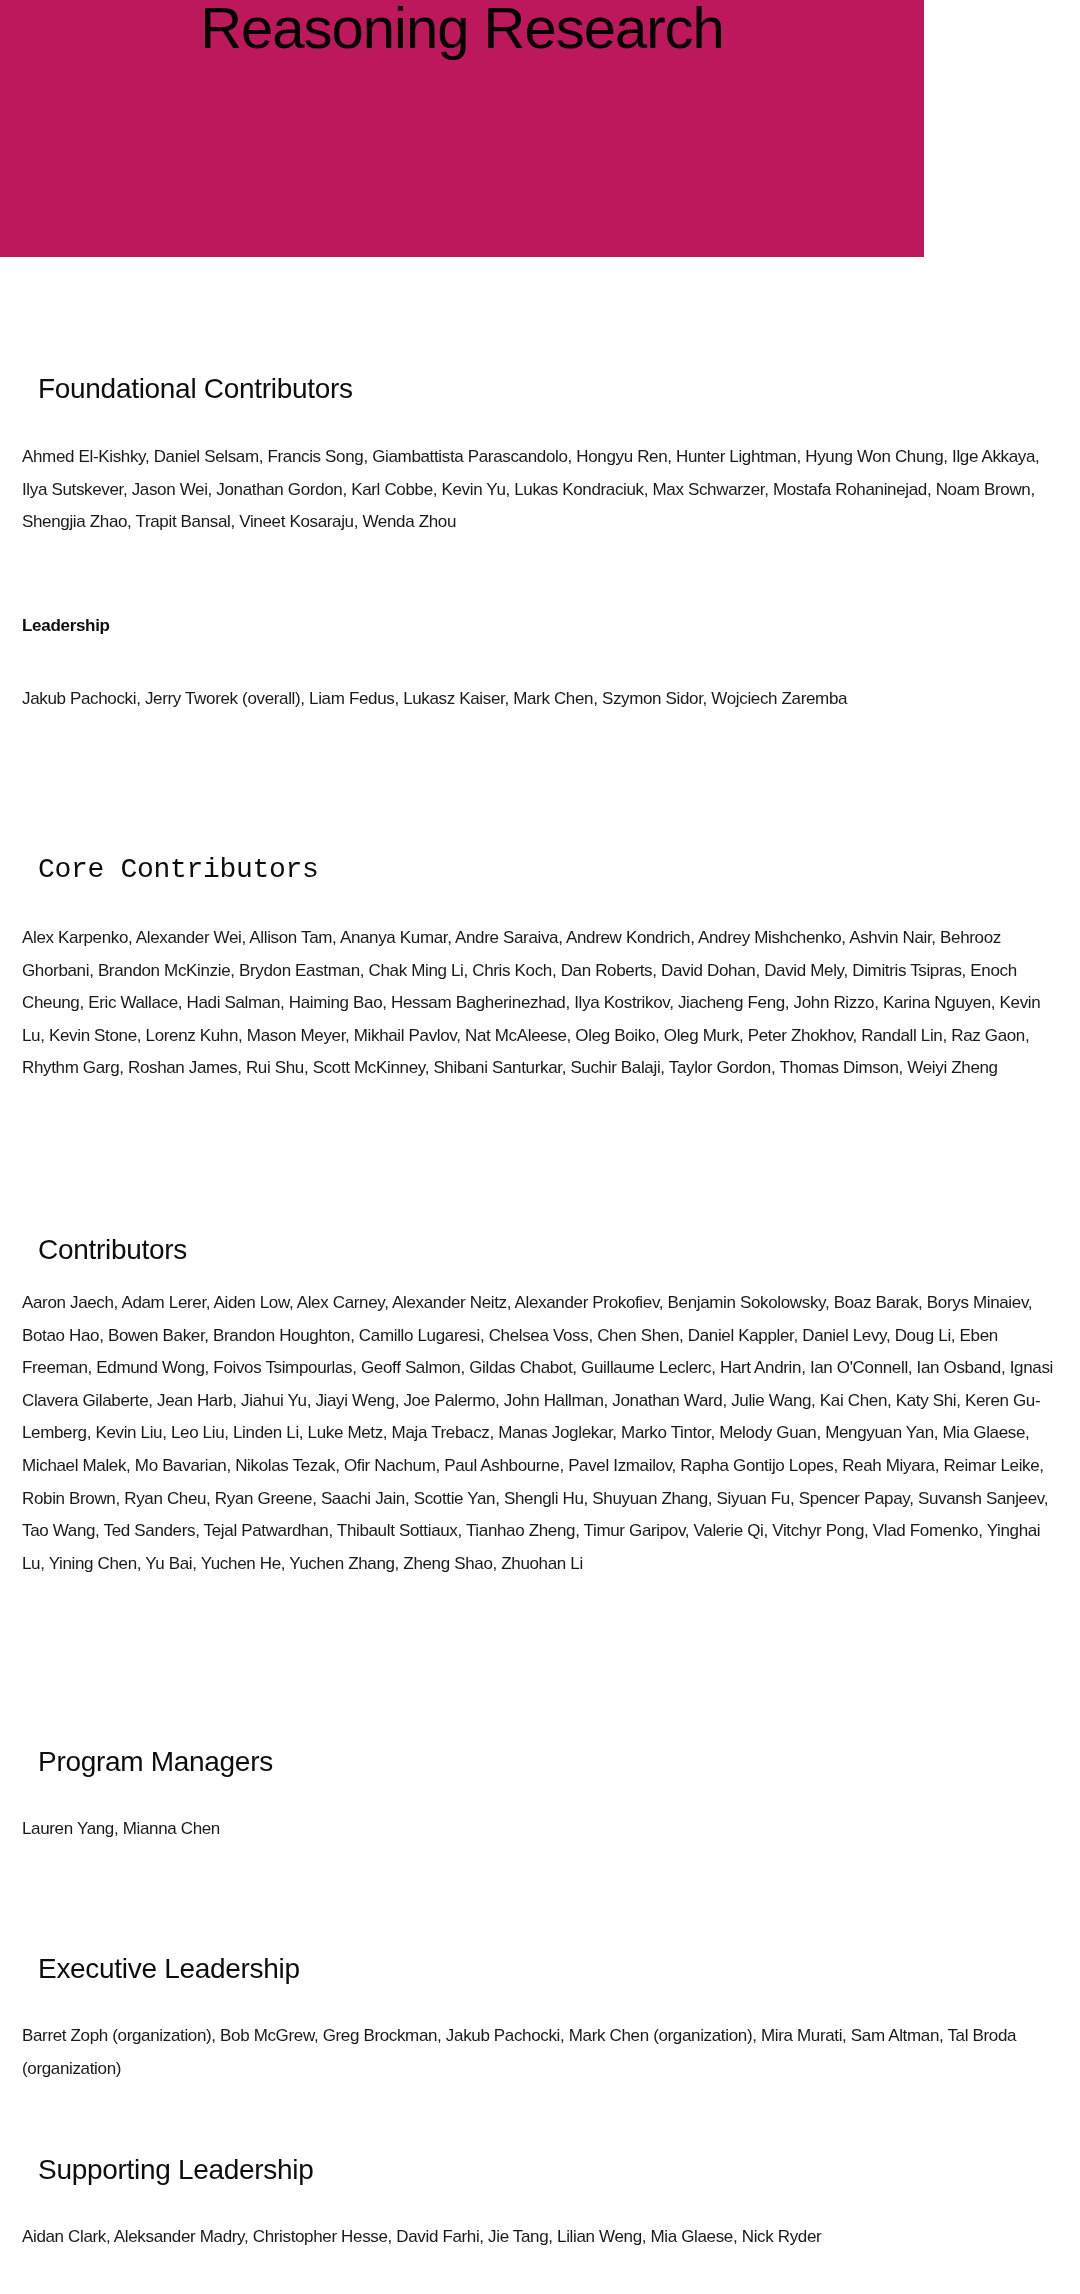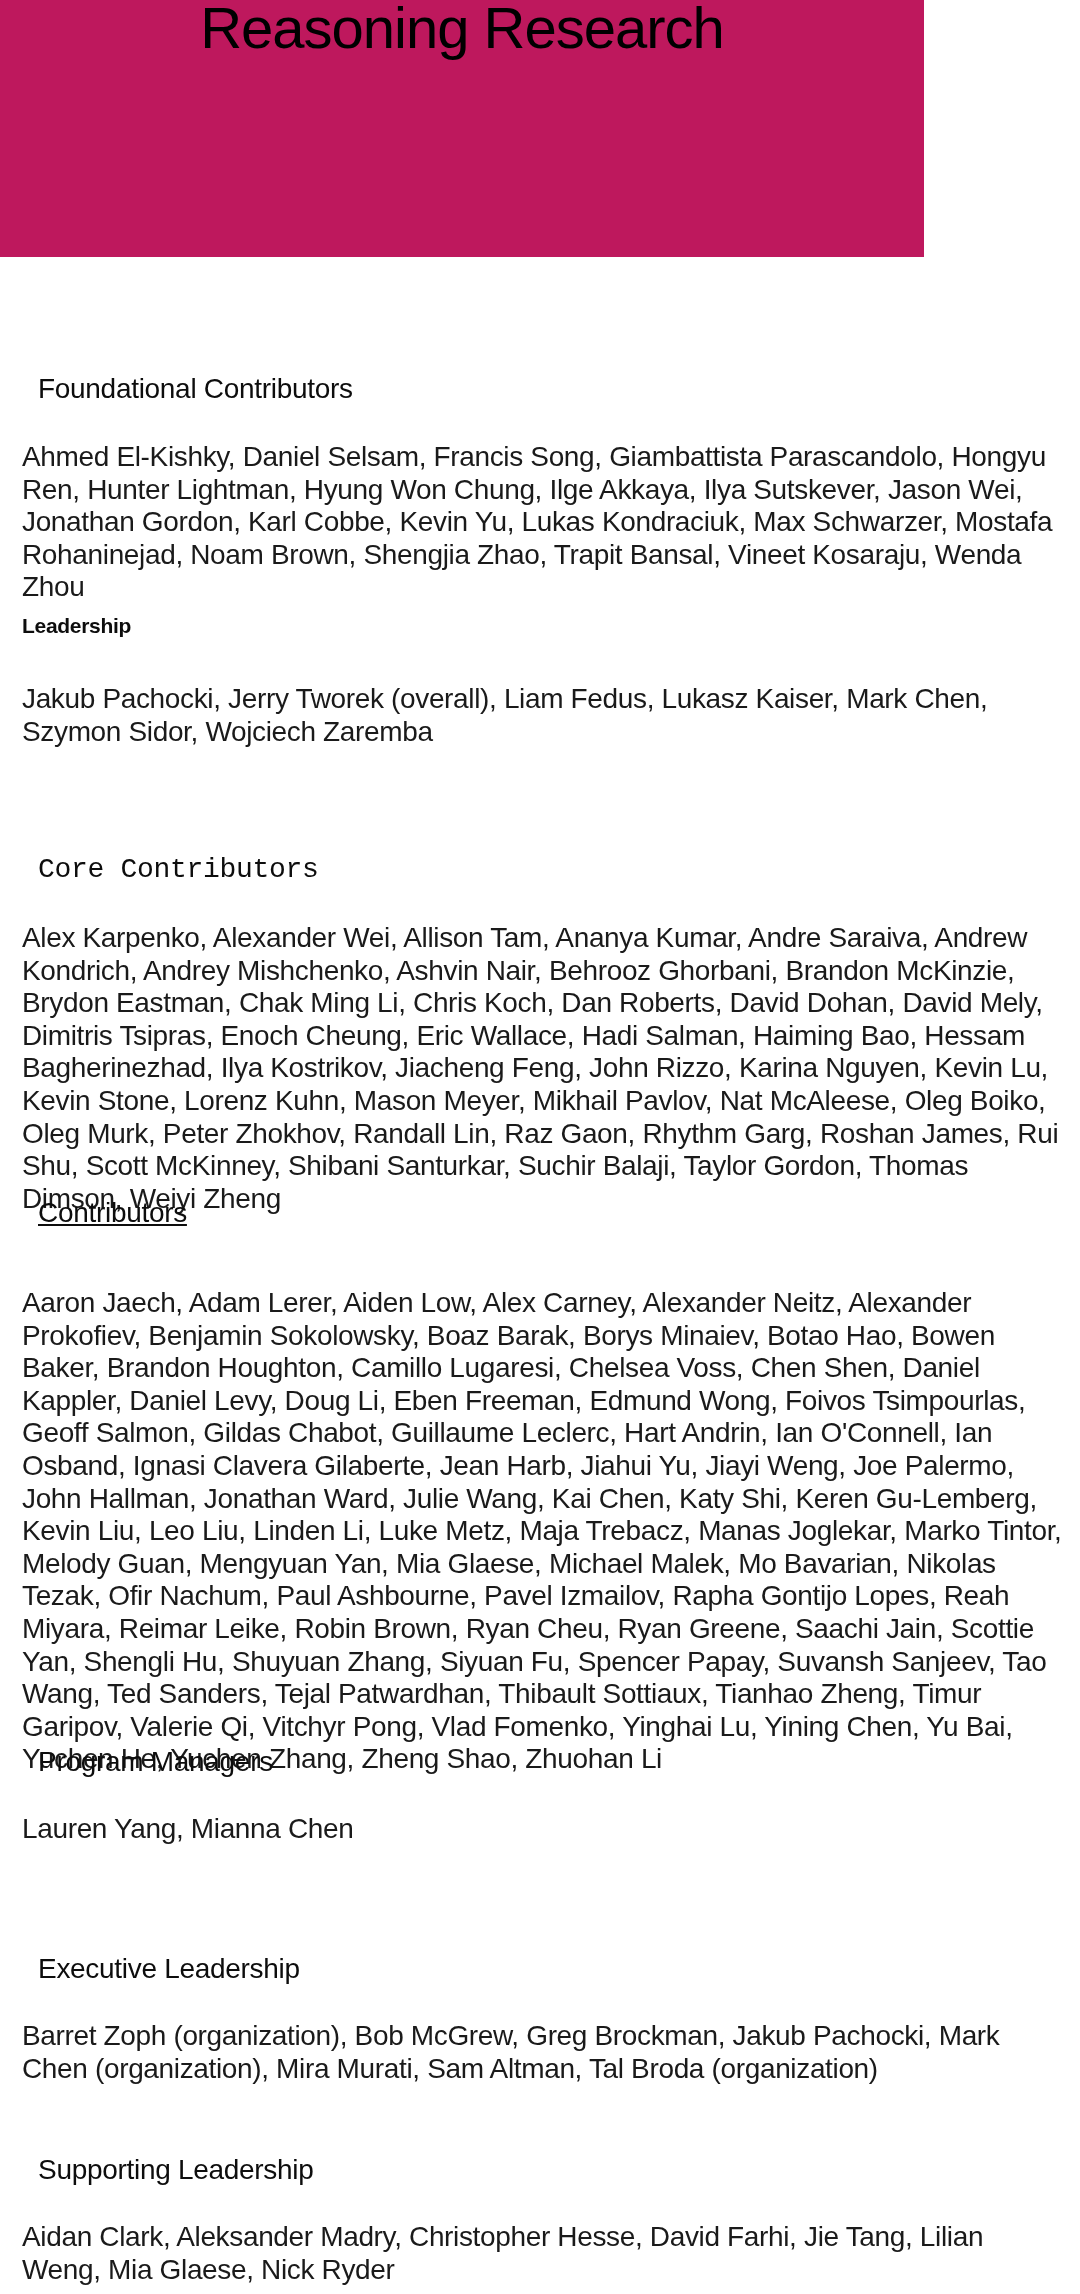--- a/index.html
+++ b/index.html
@@ -44,32 +44,32 @@
       font-weight: 400;
       line-height: 36px;
       color: #0d0d0d;
       letter-spacing: -0.3px;
       white-space: nowrap;
     }
     .sub-heading {
       position: absolute;
       left: 0;
       margin: 0;
-      font-size: 21px;
+      font-size: 17px;
       font-weight: 700;
       line-height: 30px;
       color: #0d0d0d;
       letter-spacing: -0.3px;
     }
     .names {
       position: absolute;
       left: 0;
       width: 1040px;
       margin: 0;
-      font-size: 28px;
+      font-size: 17px;
       line-height: 32.6px;
       color: #1a1a1a;
       letter-spacing: -0.35px;
     }
   </style>
 </head>
 <body>
 
 <header class="hero">
   <h1 class="hero-title">Reasoning Research</h1>
@@ -86,21 +86,21 @@
     <h3 class="sub-heading" style="top:611px;">Leadership</h3>
     <p class="names" style="top:683px;">Jakub Pachocki, Jerry Tworek (overall), Liam Fedus, Lukasz Kaiser, Mark Chen, Szymon Sidor, Wojciech Zaremba</p>
   </section>
 
   <section>
     <h2 class="section-heading" style="top:836px;font-family:Liberation Mono, monospace;">Core Contributors</h2>
     <p class="names" style="top:922px;">Alex Karpenko, Alexander Wei, Allison Tam, Ananya Kumar, Andre Saraiva, Andrew Kondrich, Andrey Mishchenko, Ashvin Nair, Behrooz Ghorbani, Brandon McKinzie, Brydon Eastman, Chak Ming Li, Chris Koch, Dan Roberts, David Dohan, David Mely, Dimitris Tsipras, Enoch Cheung, Eric Wallace, Hadi Salman, Haiming Bao, Hessam Bagherinezhad, Ilya Kostrikov, Jiacheng Feng, John Rizzo, Karina Nguyen, Kevin Lu, Kevin Stone, Lorenz Kuhn, Mason Meyer, Mikhail Pavlov, Nat McAleese, Oleg Boiko, Oleg Murk, Peter Zhokhov, Randall Lin, Raz Gaon, Rhythm Garg, Roshan James, Rui Shu, Scott McKinney, Shibani Santurkar, Suchir Balaji, Taylor Gordon, Thomas Dimson, Weiyi Zheng</p>
   </section>
 
   <section>
-    <h2 class="section-heading" style="top:1179px;text-decoration:underline;">Contributors</h2>
+    <h2 class="section-heading" style="top:1216px;">Contributors</h2>
     <p class="names" style="top:1287px;">Aaron Jaech, Adam Lerer, Aiden Low, Alex Carney, Alexander Neitz, Alexander Prokofiev, Benjamin Sokolowsky, Boaz Barak, Borys Minaiev, Botao Hao, Bowen Baker, Brandon Houghton, Camillo Lugaresi, Chelsea Voss, Chen Shen, Daniel Kappler, Daniel Levy, Doug Li, Eben Freeman, Edmund Wong, Foivos Tsimpourlas, Geoff Salmon, Gildas Chabot, Guillaume Leclerc, Hart Andrin, Ian O'Connell, Ian Osband, Ignasi Clavera Gilaberte, Jean Harb, Jiahui Yu, Jiayi Weng, Joe Palermo, John Hallman, Jonathan Ward, Julie Wang, Kai Chen, Katy Shi, Keren Gu-Lemberg, Kevin Liu, Leo Liu, Linden Li, Luke Metz, Maja Trebacz, Manas Joglekar, Marko Tintor, Melody Guan, Mengyuan Yan, Mia Glaese, Michael Malek, Mo Bavarian, Nikolas Tezak, Ofir Nachum, Paul Ashbourne, Pavel Izmailov, Rapha Gontijo Lopes, Reah Miyara, Reimar Leike, Robin Brown, Ryan Cheu, Ryan Greene, Saachi Jain, Scottie Yan, Shengli Hu, Shuyuan Zhang, Siyuan Fu, Spencer Papay, Suvansh Sanjeev, Tao Wang, Ted Sanders, Tejal Patwardhan, Thibault Sottiaux, Tianhao Zheng, Timur Garipov, Valerie Qi, Vitchyr Pong, Vlad Fomenko, Yinghai Lu, Yining Chen, Yu Bai, Yuchen He, Yuchen Zhang, Zheng Shao, Zhuohan Li</p>
   </section>
 
   <section>
     <h2 class="section-heading" style="top:1728px;">Program Managers</h2>
     <p class="names" style="top:1813px;">Lauren Yang, Mianna Chen</p>
   </section>
 
   <section>
     <h2 class="section-heading" style="top:1935px;">Executive Leadership</h2>

